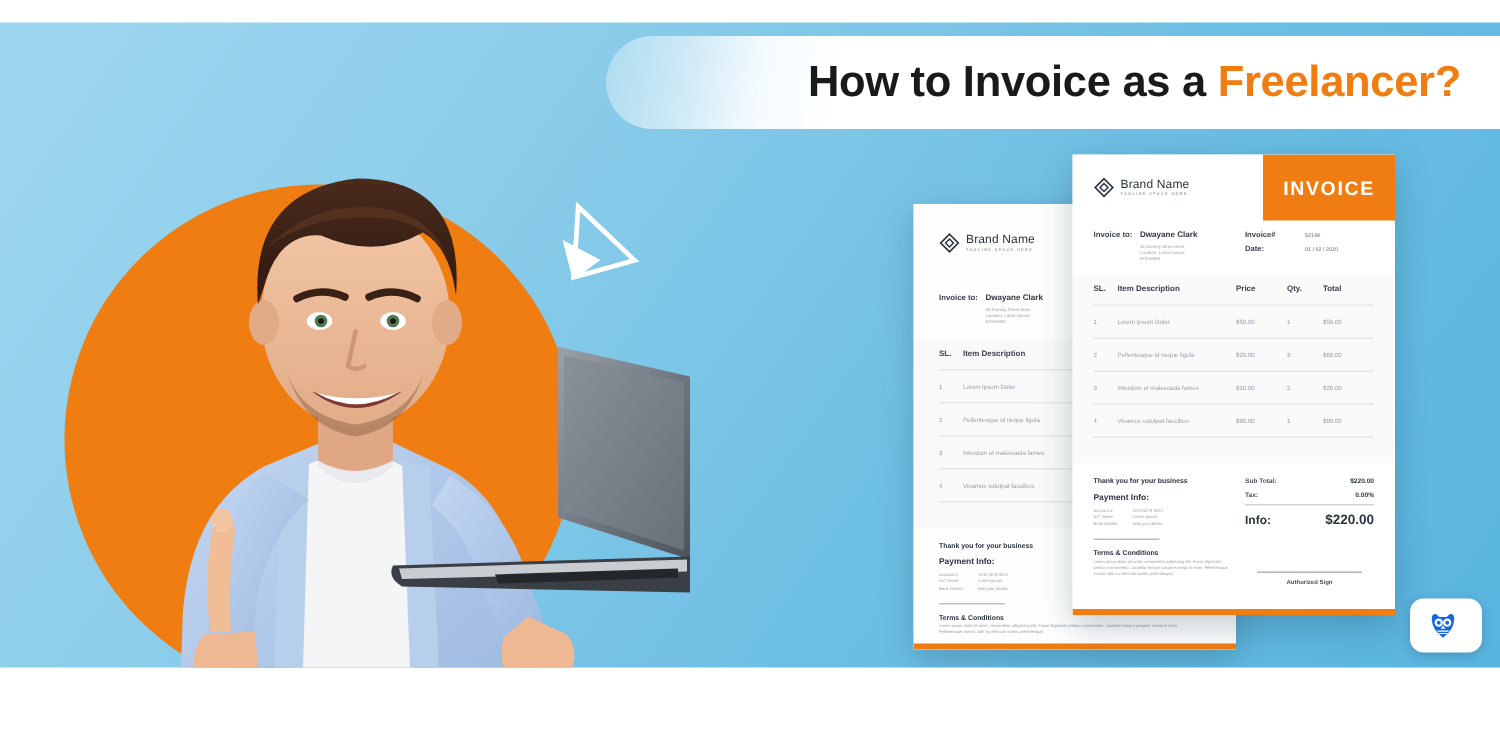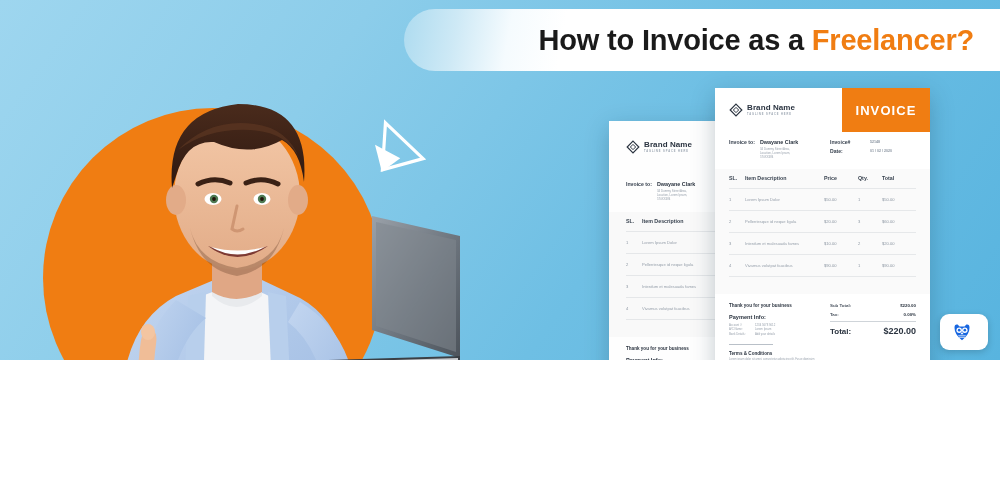--- a/index.html
+++ b/index.html
@@ -3,23 +3,24 @@
 <meta charset="utf-8">
 <style>
   * { box-sizing: border-box; margin: 0; padding: 0; }
   html, body {
     width: 1000px; height: 500px;
     font-family: "Liberation Sans", sans-serif;
     overflow: hidden;
   }
   #stage {
     position: relative;
-    width: 1000px; height: 360px;
+    width: 1000px; height: 430px;
     background: linear-gradient(125deg, #9ed6ef 0%, #8ccdea 30%, #6ebfe4 62%, #58b4df 100%);
     overflow: hidden;
+    margin-top: 15px;
   }
 
   
   .orange-circle {
     position: absolute;
     left: 43px; top: 108px;
     width: 340px; height: 340px;
     border-radius: 50%;
     background: #f07d12;
   }
@@ -82,21 +83,21 @@
 
   
   .doc-head { display: flex; height: 44px; }
   .brand-zone {
     flex: 1; display: flex; align-items: center; gap: 4px;
     padding-left: 14px; background: #fff;
   }
   .brand-mark { width: 14px; height: 14px; flex: 0 0 auto; }
   .brand-mark svg { display: block; }
   .brand-words { line-height: 1; }
-  .brand-name { font-size: 8px; font-weight: 700; color: #2a3340; letter-spacing: 0.1px; }
+  .brand-name { font-size: 8px; font-weight: 400; color: #2a3340; letter-spacing: 0.1px; }
   .brand-tag { font-size: 2.6px; font-weight: 700; color: #9aa4b0; letter-spacing: 0.9px; margin-top: 2px; }
   .invoice-badge {
     width: 88px;
     background: #f07d12;
     color: #fff;
     display: flex; align-items: center; justify-content: center;
     font-size: 13px; font-weight: 700; letter-spacing: 1.1px;
   }
   .doc-back .brand-zone { padding-left: 17px; }
   .doc-back .doc-head { height: 52px; background: #fcfcfc; }
@@ -454,21 +455,21 @@
           <div class="tot-row">
             <span>Sub Total:</span>
             <span class="tv">$220.00</span>
           </div>
           <div class="tot-row">
             <span>Tax:</span>
             <span class="tv">0.00%</span>
           </div>
           <div class="tot-line"></div>
           <div class="grand">
-            <span class="grand-k">Total:</span>
+            <span class="grand-k">Info:</span>
             <span class="grand-v">$220.00</span>
           </div>
           <div class="sign">
             <div class="sign-line"></div>
             <div class="sign-lbl">Authorized Sign</div>
           </div>
         </div>
       </div>
     </div>
     <div class="doc-orange-bar" style="position:absolute;bottom:0;left:0;"></div>

